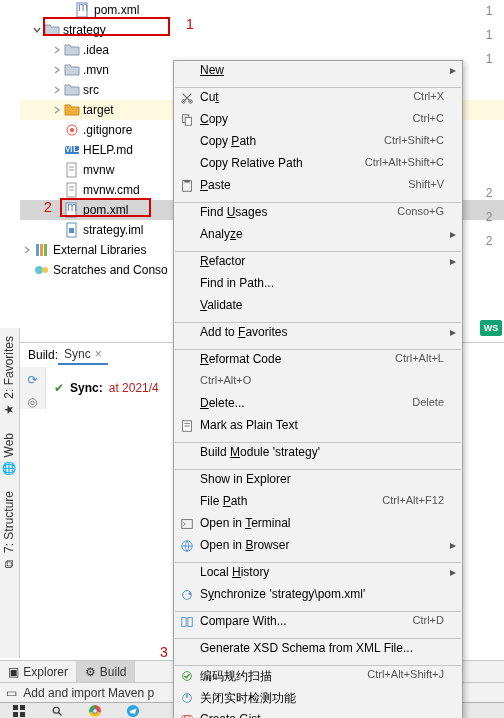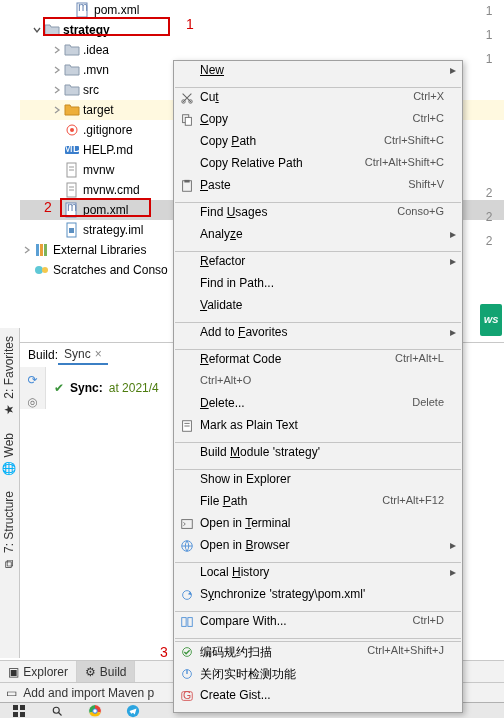--- a/index.html
+++ b/index.html
@@ -7,21 +7,21 @@
   
   .proj-tree { position: absolute; left: 20px; top: 0; right: 0; }
   .tree-row { display: flex; align-items: center; height: 20px; white-space: nowrap; }
   .indent { display: inline-block; }
   .arrow { width: 14px; height: 14px; display: inline-flex; align-items: center; justify-content: center; color: #555; }
   .arrow svg { width: 8px; height: 8px; }
   .icon { width: 16px; height: 16px; display: inline-flex; align-items: center; justify-content: center; margin-right: 3px; }
   .folder-closed { color: #888; }
   .folder-open { color: #edae3a; }
   .label { white-space: nowrap; }
-  .label.bold { font-weight: bold; }
+  .label.bold { font-weight: normal; }
   
   .highlight-row { background: #fff9e0; width: 100%; }
   .sel-row-bg { position: absolute; left: 0; right: 0; height: 20px; background: #d5d5d5; z-index: -1; }
   
   .red-box { position: absolute; border: 2px solid #d40000; }
   .red-num { position: absolute; color: #d40000; font-size: 14px; font-weight: normal; }
   
   .ctx-menu { position: absolute; left: 173px; top: 60px; width: 290px; background: #f2f2f2; border: 1px solid #a0a0a0; box-shadow: 2px 2px 6px rgba(0,0,0,0.25); z-index: 10; padding: 2px 0; }
   .menu-item { display: flex; align-items: flex-start; height: 22px; padding: 0 18px 0 4px; position: relative; }
   .menu-icon { width: 18px; height: 16px; display: inline-flex; align-items: center; justify-content: center; margin-right: 4px; flex-shrink: 0; }
@@ -38,33 +38,33 @@
   .build-panel { position: absolute; left: 20px; top: 342px; right: 0; border-top: 1px solid #c8c8c8; background: #fff; }
   .build-tabs { display: flex; align-items: center; height: 24px; padding: 2px 8px; }
   .build-tab { padding: 2px 6px; font-size: 11px; color: #333; }
   .build-tab.active { border-bottom: 2px solid #3b7fc4; }
   .build-tab .close { margin-left: 4px; color: #888; }
   .build-body { display: flex; }
   .build-gutter { width: 26px; background: #f2f2f2; border-right: 1px solid #e0e0e0; padding-top: 6px; display: flex; flex-direction: column; align-items: center; gap: 8px; }
   .sync-line { padding: 6px 8px; display: flex; align-items: center; gap: 6px; font-size: 12px; }
   .sync-ok { color: #3a943a; }
   .sync-bold { font-weight: bold; }
-  .sync-date { color: #4d7c0f; }
+  .sync-date { color: #b91c1c; }
   
   .tool-window-bar { position: absolute; left: 0; right: 0; bottom: 36px; height: 22px; background: #f2f2f2; border-top: 1px solid #c8c8c8; display: flex; align-items: center; }
   .twb-item { display: flex; align-items: center; gap: 4px; height: 100%; padding: 0 8px; font-size: 11px; color: #333; border-right: 1px solid #d0d0d0; }
   .twb-item.active { background: #d5d5d5; }
   
   .status-bar { position: absolute; left: 0; right: 0; bottom: 16px; height: 20px; background: #f2f2f2; border-top: 1px solid #c8c8c8; display: flex; align-items: center; padding: 0 6px; font-size: 11px; color: #333; gap: 6px; }
   
   .taskbar { position: absolute; left: 0; right: 0; bottom: 0; height: 16px; background: #e8e8e8; border-top: 1px solid #b0b0b0; display: flex; align-items: center; }
   .task-icon { width: 38px; height: 100%; display: inline-flex; align-items: center; justify-content: center; }
   
   .right-gutter { position: absolute; right: 0; top: 0; width: 30px; height: 340px; display: flex; flex-direction: column; align-items: center; padding-top: 4px; gap: 10px; color: #888; font-size: 11px; }
-  .right-gutter .ws-badge { position: absolute; bottom: 4px; right: 2px; width: 22px; height: 32px; background: #12a372; color: #fff; font-size: 9px; font-weight: bold; display: flex; align-items: center; justify-content: center; border-radius: 2px; font-style: italic; }
+  .right-gutter .ws-badge { position: absolute; bottom: 4px; right: 2px; width: 22px; height: 16px; background: #12a372; color: #fff; font-size: 9px; font-weight: bold; display: flex; align-items: center; justify-content: center; border-radius: 2px; }
   
   svg { overflow: visible; }
 </style>
 </head>
 <body>
 
 <div class="right-gutter">
   <span>1</span>
   <span>1</span>
   <span>1</span>
@@ -427,20 +427,24 @@
     <span class="menu-icon">
         <svg width="14" height="14" viewBox="0 0 16 16">
           <rect x="2" y="3" width="5" height="10" fill="none" stroke="#4a8dd6"></rect>
           <rect x="9" y="3" width="5" height="10" fill="none" stroke="#4a8dd6"></rect>
         </svg>
       </span>
     <span class="menu-label">Compare With...</span>
       <span class="menu-shortcut">Ctrl+D</span>
   </div>
   <div class="menu-sep"></div>
+  <div class="menu-item">
+    <span class="menu-icon"></span>
+    <span class="menu-label">Generate XSD Schema from XML File...</span>
+  </div>
   <div class="menu-sep"></div>
   <div class="menu-item">
     <span class="menu-icon">
         <svg width="14" height="14" viewBox="0 0 16 16">
           <circle cx="8" cy="8" r="5" fill="none" stroke="#3a943a"></circle>
           <path d="M5 8 L7 10 L11 6" fill="none" stroke="#3a943a" stroke-width="1.5"></path>
         </svg>
       </span>
     <span class="menu-label">编码规约扫描</span>
       <span class="menu-shortcut">Ctrl+Alt+Shift+J</span>

